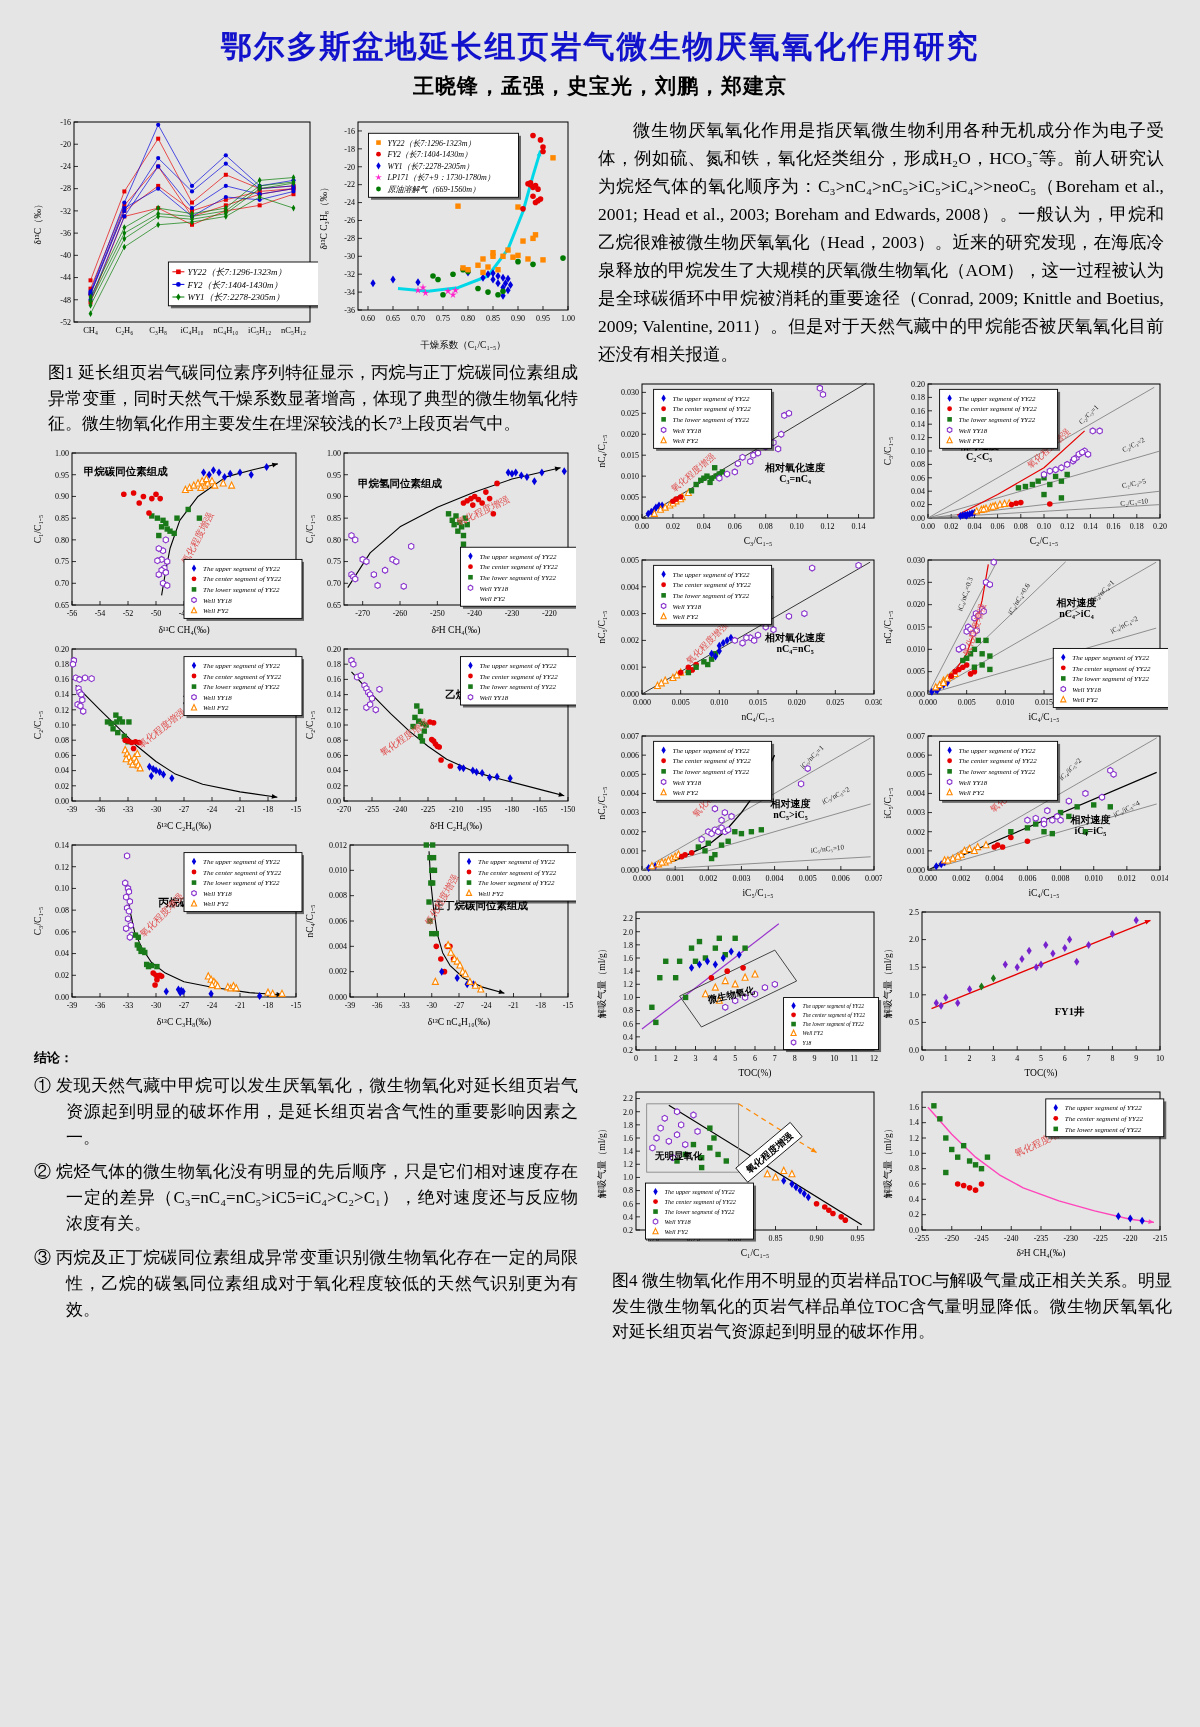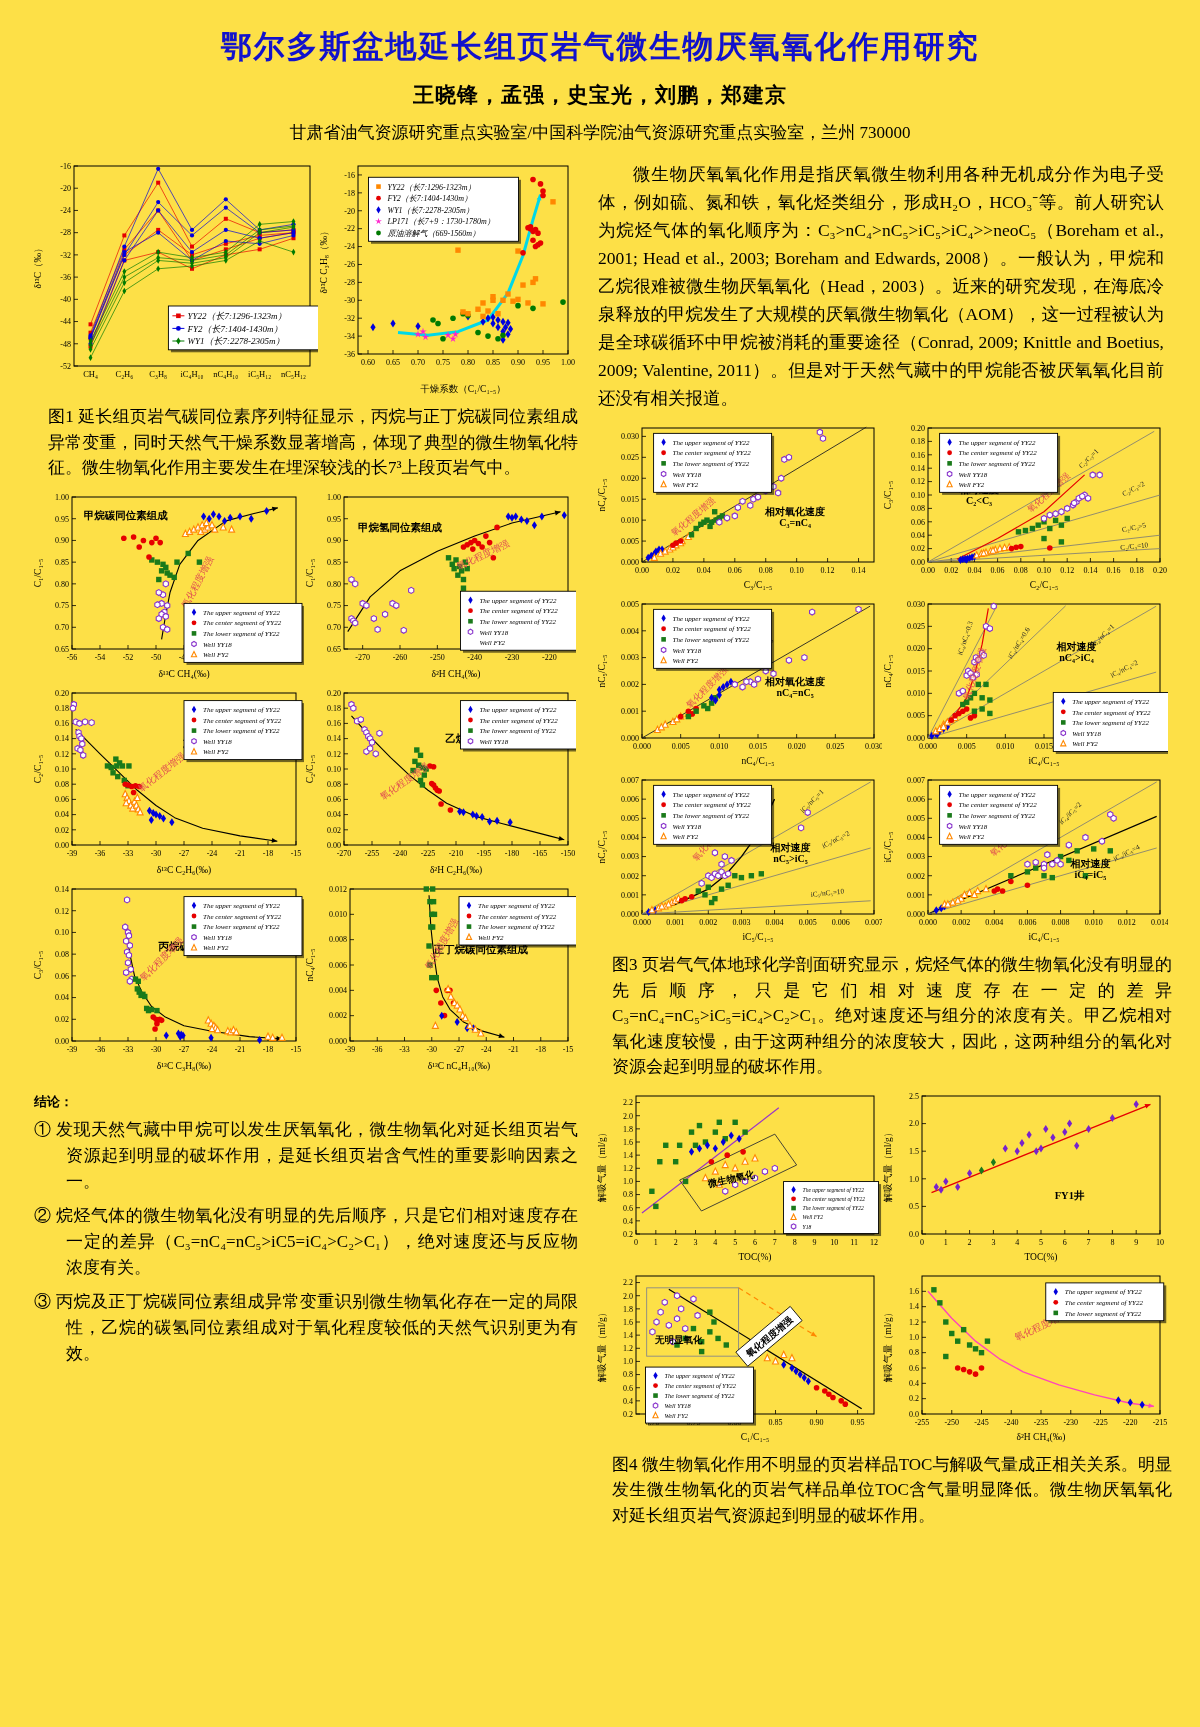--- a/index.html
+++ b/index.html
@@ -1,20 +1,20 @@
 <!DOCTYPE html>
 <html><head>
 <meta charset="utf-8">
 <style>
   html,body{margin:0;padding:0;background:#fff;}
-  .poster{position:relative;width:1200px;height:1727px;background:#fde047;overflow:hidden;
+  .poster{position:relative;width:1200px;height:1727px;background:#e5e5e5;overflow:hidden;
           font-family:"Liberation Serif",serif;color:#000;}
   .hdr{text-align:center;padding-top:26px;}
   .title{font-size:31px;color:#1212cc;font-weight:bold;letter-spacing:2px;}
-  .authors{font-size:21px;margin-top:13px;font-weight:bold;letter-spacing:1px;}
+  .authors{font-size:21px;margin-top:4px;font-weight:bold;letter-spacing:1px;}
   .affil{font-size:17px;margin-top:12px;}
   .cols{display:flex;padding:14px 26px 0 32px;gap:16px;}
   .colL{width:548px;flex:none;}
   .colR{width:578px;flex:none;}
   .figrow{display:flex;align-items:flex-start;}
   .grid2{display:flex;flex-wrap:wrap;}
   .chart{flex:none;}
   .cap{font-size:17px;line-height:1.5;text-align:justify;margin:4px 2px 8px 16px;}
   .intro{font-size:17.5px;line-height:1.6;text-align:justify;text-indent:2em;margin:2px 10px 8px 2px;}
   .concl-h{font-size:13px;font-weight:bold;margin:16px 0 6px 2px;}
@@ -22,21 +22,20 @@
               padding-left:32px;text-indent:-32px;}
   svg text{font-family:"Liberation Serif",serif;}
 </style>
 </head>
 <body>
 
 <div class="poster">
   <div class="hdr">
     <div class="title">鄂尔多斯盆地延长组页岩气微生物厌氧氧化作用研究</div>
     <div class="authors">王晓锋，孟强，史宝光，刘鹏，郑建京</div>
-    <div class="affil">甘肃省油气资源研究重点实验室/中国科学院油气资源研究重点实验室，兰州 730000</div>
   </div>
 
   <div class="cols">
     <div class="colL">
       <div class="figrow">
         <div class="chart"><svg width="286" height="238" viewBox="0 0 286 238">
               <rect x="42" y="8" width="236" height="200" fill="none" stroke="#000" stroke-width="1"></rect>
               <text x="58.52" y="219" font-size="8.5" text-anchor="middle">CH₄</text>
               <text x="92.34666666666666" y="219" font-size="8.5" text-anchor="middle">C₂H₆</text>
               <text x="126.17333333333333" y="219" font-size="8.5" text-anchor="middle">C₃H₈</text>
@@ -1566,21 +1565,20 @@
               <circle cx="67.6" cy="32.76" r="2.4" fill="#e60000"></circle>
               <text x="76.6" y="35.42" font-size="7" font-style="italic">The center segment of YY22</text>
               <rect x="65.3" y="41.059999999999995" width="4.6000000000000005" height="4.6000000000000005" fill="#1a7a1a"></rect>
               <text x="76.6" y="46.019999999999996" font-size="7" font-style="italic">The lower segment of YY22</text>
               <polygon points="69.85166604983954,55.25999999999999 67.6,56.559999999999995 65.34833395016045,55.26 65.34833395016045,52.66 67.6,51.35999999999999 69.85166604983954,52.66 " fill="#fff" stroke="#8833cc" stroke-width="1.1"></polygon>
               <text x="76.6" y="56.61999999999999" font-size="7" font-style="italic">Well YY18</text>
               <polygon points="67.6,61.36 70.19999999999999,66.75999999999999 65,66.75999999999999" fill="#fff" stroke="#ff8800" stroke-width="1.1"></polygon>
               <text x="76.6" y="67.22" font-size="7" font-style="italic">Well FY2</text>
             </svg></div>
       </div>
-      <div class="cap">图3 页岩气气体地球化学剖面研究显示，烷烃气体的微生物氧化没有明显的先后顺序，只是它们相对速度存在一定的差异C₃=nC₄=nC₅&gt;iC₅=iC₄&gt;C₂&gt;C₁。绝对速度还与组分的浓度有关。甲乙烷相对氧化速度较慢，由于这两种组分的浓度较大，因此，这两种组分的氧化对资源会起到明显的破坏作用。</div>
 
       <div class="grid2">
         <div class="chart"><svg width="286" height="176" viewBox="0 0 286 176">
               <rect x="40" y="8" width="238" height="138" fill="none" stroke="#000" stroke-width="1"></rect>
               <line x1="40" y1="146" x2="40" y2="142" stroke="#000" stroke-width="0.8"></line>
               <text x="40" y="156.5" font-size="8" text-anchor="middle">0</text>
               <line x1="59.83333333333333" y1="146" x2="59.83333333333333" y2="142" stroke="#000" stroke-width="0.8"></line>
               <text x="59.83333333333333" y="156.5" font-size="8" text-anchor="middle">1</text>
               <line x1="79.66666666666666" y1="146" x2="79.66666666666666" y2="142" stroke="#000" stroke-width="0.8"></line>
               <text x="79.66666666666666" y="156.5" font-size="8" text-anchor="middle">2</text>

